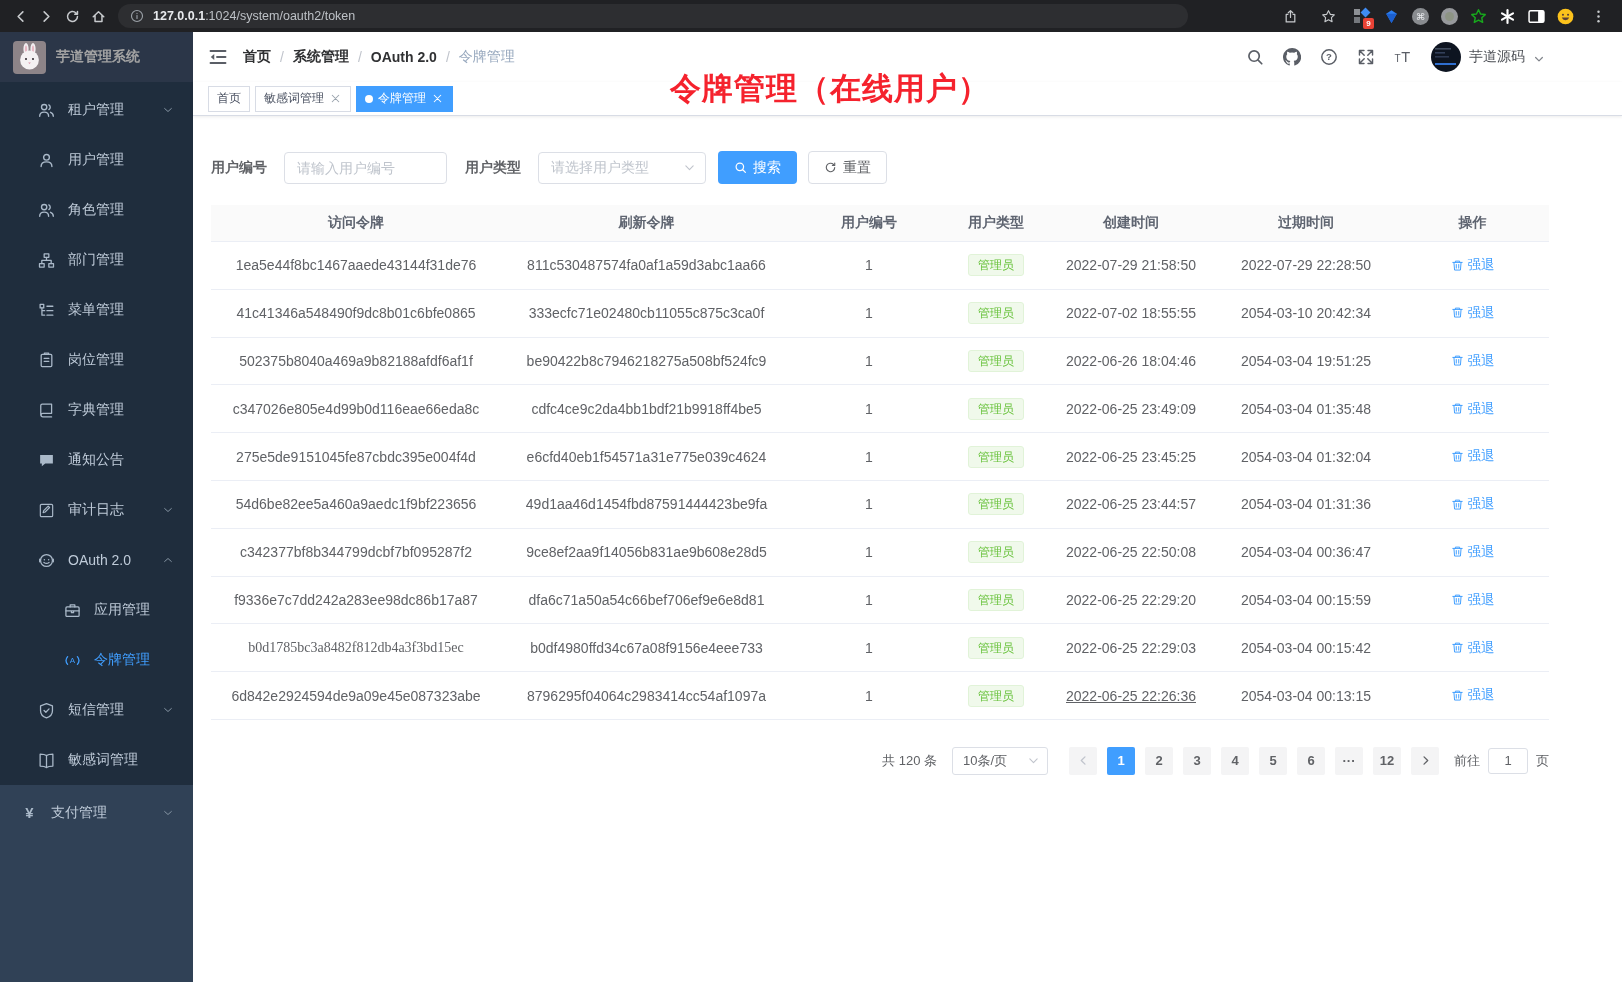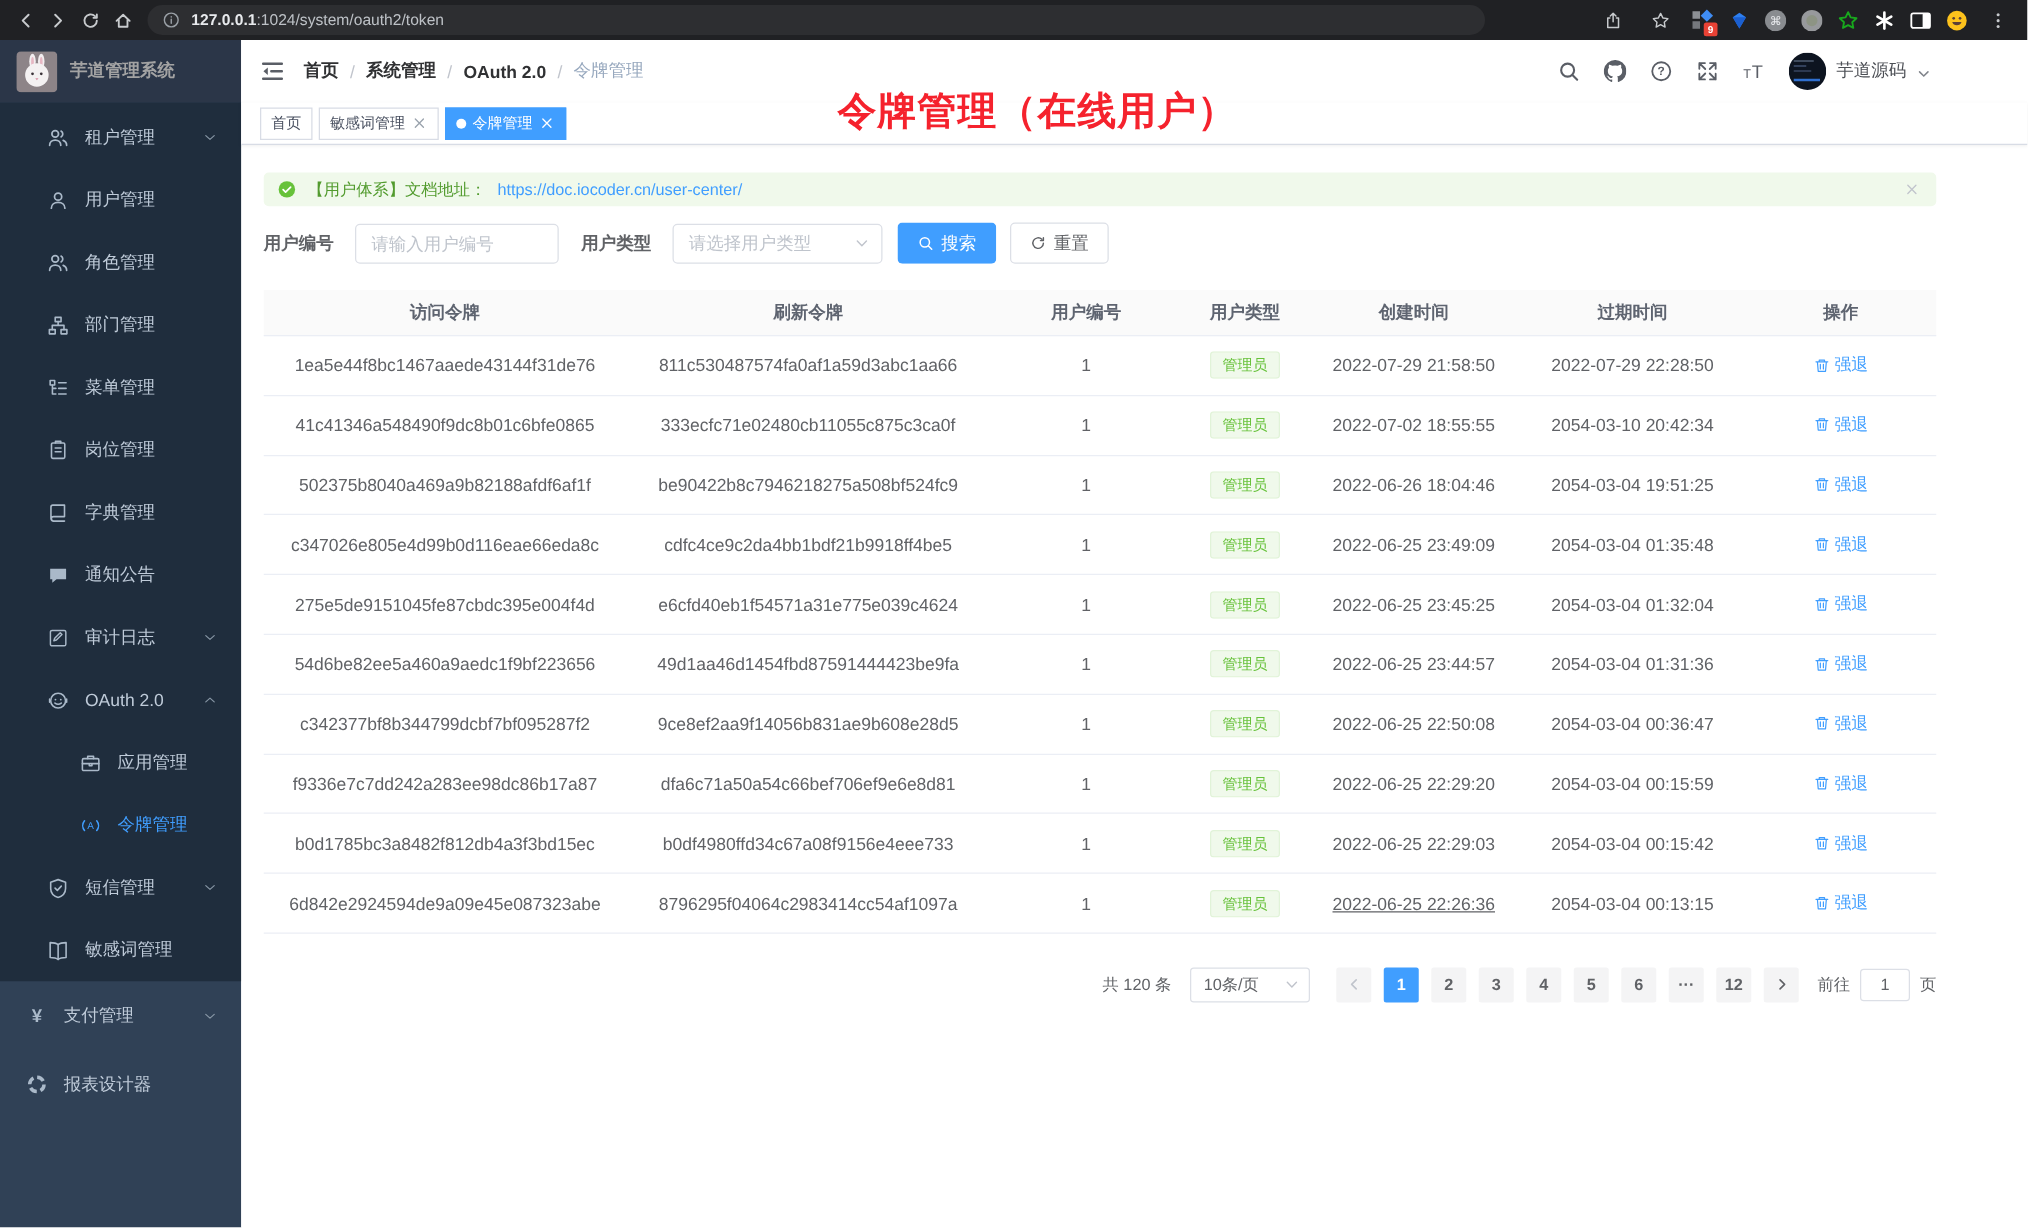--- a/index.html
+++ b/index.html
@@ -396,28 +396,20 @@
                 <text x="8" y="13" font-size="14" font-weight="bold" text-anchor="middle" fill="currentColor">¥</text>
               </svg>
             </span>
             <span class="mi-label">支付管理</span>
             <span class="mi-chevron">
               <svg viewBox="0 0 16 16" fill="none" stroke="currentColor" stroke-width="1.3" stroke-linecap="round" stroke-linejoin="round">
                 <path d="M3.5 6 8 10l4.5-4"></path>
               </svg>
             </span>
           </div>
-          <div class="menu-item indent-1">
-            <span class="mi-icon">
-              <svg viewBox="0 0 16 16" fill="none" stroke="currentColor" stroke-width="2.6">
-                <circle cx="8" cy="8" r="5.4" stroke-dasharray="5.6 2.9"></circle>
-              </svg>
-            </span>
-            <span class="mi-label">报表设计器</span>
-          </div>
         </div>
       </nav>
   </aside>
 
   <div class="main">
     <header class="navbar">
       <span class="hamburger">
           <svg viewBox="0 0 16 16" fill="none" stroke="currentColor" stroke-width="1.5" stroke-linecap="round" stroke-linejoin="round">
             <path d="M2 3.2h12M7.2 8h6.8M2 12.8h12"></path>
             <path d="M5 5.6v4.8L2.2 8z" fill="currentColor" stroke="none"></path>
@@ -500,35 +492,20 @@
             <svg viewBox="0 0 16 16" fill="none" stroke="currentColor" stroke-width="1.3" stroke-linecap="round" stroke-linejoin="round">
               <path d="M4 4l8 8M12 4l-8 8"></path>
             </svg>
           </span>
         </span>
       </div>
 
     <div class="annotation" style="color: rgb(245, 34, 45);">令牌管理（在线用户）</div>
 
     <div class="content">
-      <div class="alert">
-        <span class="alert-icon">
-            <svg viewBox="0 0 16 16">
-              <circle cx="8" cy="8" r="7" fill="#67c23a"></circle>
-              <path d="M4.8 8.3l2.1 2.1 4.3-4.3" stroke="#fff" stroke-width="1.5" fill="none" stroke-linecap="round" stroke-linejoin="round"></path>
-            </svg>
-          </span>
-        <span class="alert-title">【用户体系】文档地址：</span>
-        <a class="alert-link">https://doc.iocoder.cn/user-center/</a>
-        <span class="alert-close">
-            <svg viewBox="0 0 16 16" fill="none" stroke="currentColor" stroke-width="1.3" stroke-linecap="round" stroke-linejoin="round">
-              <path d="M4 4l8 8M12 4l-8 8"></path>
-            </svg>
-          </span>
-      </div>
 
       <div class="filter-row">
         <label class="f-label">用户编号</label>
         <input class="f-input" placeholder="请输入用户编号" style="">
         <label class="f-label">用户类型</label>
         <div class="f-select">
           <span>请选择用户类型</span>
           <span class="select-arrow">
               <svg viewBox="0 0 16 16" fill="none" stroke="currentColor" stroke-width="1.4" stroke-linecap="round" stroke-linejoin="round">
                 <path d="M3.5 6 8 10.5 12.5 6"></path>
@@ -687,21 +664,21 @@
               <div class="td" style="width: 153px;"><span class="action-link">
                   <span class="action-ic">
                     <svg viewBox="0 0 16 16" fill="none" stroke="currentColor" stroke-width="1.2" stroke-linecap="round" stroke-linejoin="round">
                       <path d="M2.2 4.2h11.6M5.4 4.2V2.6h5.2v1.6M3.6 4.2l.8 9.4h7.2l.8-9.4M6.5 6.8v4.4M9.5 6.8v4.4"></path>
                     </svg>
                   </span>
                   <span>强退</span>
                 </span></div>
             </div>
             <div class="tr row">
-              <div class="td" style="width: 290px;">b0d1785bc3a8482f812db4a3f3bd15ec</div>
+              <div class="td" style="width: 290px; font-family: Liberation Serif, serif;">b0d1785bc3a8482f812db4a3f3bd15ec</div>
               <div class="td" style="width: 291px;">b0df4980ffd34c67a08f9156e4eee733</div>
               <div class="td" style="width: 154px;">1</div>
               <div class="td" style="width: 100px;"><span class="tag-admin">管理员</span></div>
               <div class="td" style="width: 170px;">2022-06-25 22:29:03</div>
               <div class="td" style="width: 180px;">2054-03-04 00:15:42</div>
               <div class="td" style="width: 153px;"><span class="action-link">
                   <span class="action-ic">
                     <svg viewBox="0 0 16 16" fill="none" stroke="currentColor" stroke-width="1.2" stroke-linecap="round" stroke-linejoin="round">
                       <path d="M2.2 4.2h11.6M5.4 4.2V2.6h5.2v1.6M3.6 4.2l.8 9.4h7.2l.8-9.4M6.5 6.8v4.4M9.5 6.8v4.4"></path>
                     </svg>

